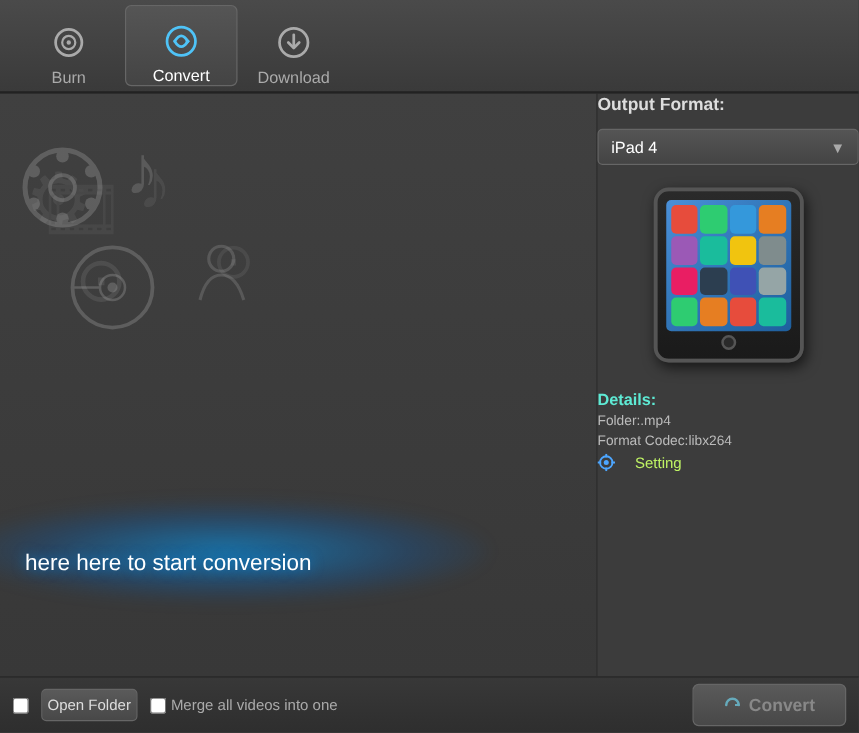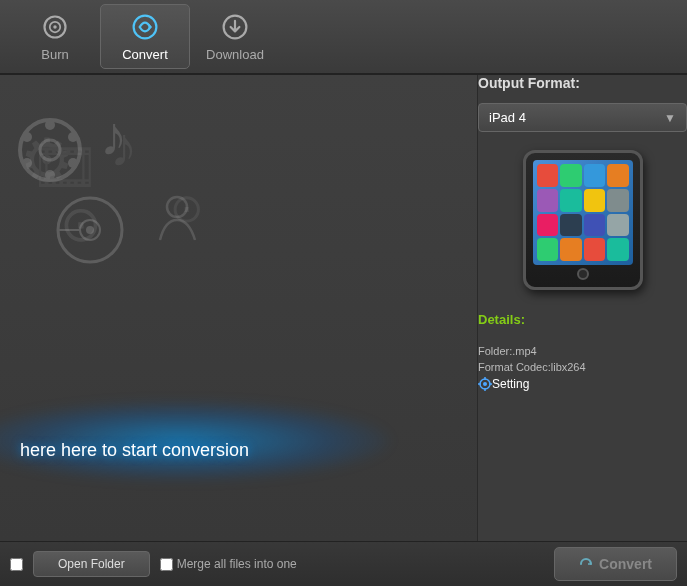--- a/index.html
+++ b/index.html
@@ -19,21 +19,21 @@
       background: linear-gradient(to bottom, #4a4a4a, #3a3a3a);
       height: 75px;
       border-bottom: 2px solid #222;
       padding: 0 10px;
     }
 
     .tab-btn {
       display: flex;
       flex-direction: column;
       align-items: center;
-      justify-content: center;
+      justify-content: flex-end;
       width: 90px;
       height: 65px;
       cursor: pointer;
       border-radius: 4px;
       color: #aaa;
       font-size: 13px;
       border: none;
       background: transparent;
       gap: 4px;
     }
@@ -218,35 +218,35 @@
       background: #2a2a2a;
     }
 
     .details-section {
       margin-top: 4px;
     }
 
     .details-label {
       font-size: 13px;
       font-weight: bold;
-      color: #84cc16;
-      margin-bottom: 18px;
+      color: #5eead4;
+      margin-bottom: 4px;
     }
 
     .detail-row {
       font-size: 11px;
       color: #bbb;
       margin-bottom: 4px;
     }
 
     .setting-link {
       display: flex;
       align-items: center;
-      gap: 0;
-      color: #ffffff;
+      gap: 16px;
+      color: #bef264;
       font-size: 12px;
       cursor: pointer;
       margin-top: 4px;
     }
 
     
     .bottom-bar {
       height: 45px;
       background: linear-gradient(to bottom, #383838, #2e2e2e);
       border-top: 1px solid #222;
@@ -271,21 +271,21 @@
       font-size: 12px;
       color: #aaa;
     }
 
     .open-folder-btn {
       background: linear-gradient(to bottom, #5a5a5a, #484848);
       border: 1px solid #666;
       border-radius: 4px;
       color: #ddd;
       font-size: 12px;
-      padding: 5px 24px;
+      padding: 5px 4px;
       cursor: pointer;
     }
 
     .spacer { flex: 1; }
 
     .convert-btn {
       background: linear-gradient(to bottom, #5a5a5a, #484848);
       border: 1px solid #666;
       border-radius: 5px;
       color: #888;
@@ -441,21 +441,21 @@
   </div>
 </div>
 
 <div class="bottom-bar">
   <div class="checkbox-wrap">
     <input type="checkbox" style="">
   </div>
   <button class="open-folder-btn">Open Folder</button>
   <div class="checkbox-wrap">
     <input type="checkbox" style="">
-    <span class="bottom-label">Merge all files into one</span>
+    <span class="bottom-label">Merge all videos into one</span>
   </div>
   <div class="spacer"></div>
   <button class="convert-btn">
     <svg width="14" height="14" viewBox="0 0 14 14" fill="none">
       <path d="M2 7 A5 5 0 0 1 12 7" stroke="#6ab" stroke-width="2" fill="none" stroke-linecap="round"></path>
       <polyline points="11,4 12,7 9,7" stroke="#6ab" stroke-width="1.5" fill="none" stroke-linejoin="round"></polyline>
     </svg>
     <span>Convert</span>
   </button>
 </div>

